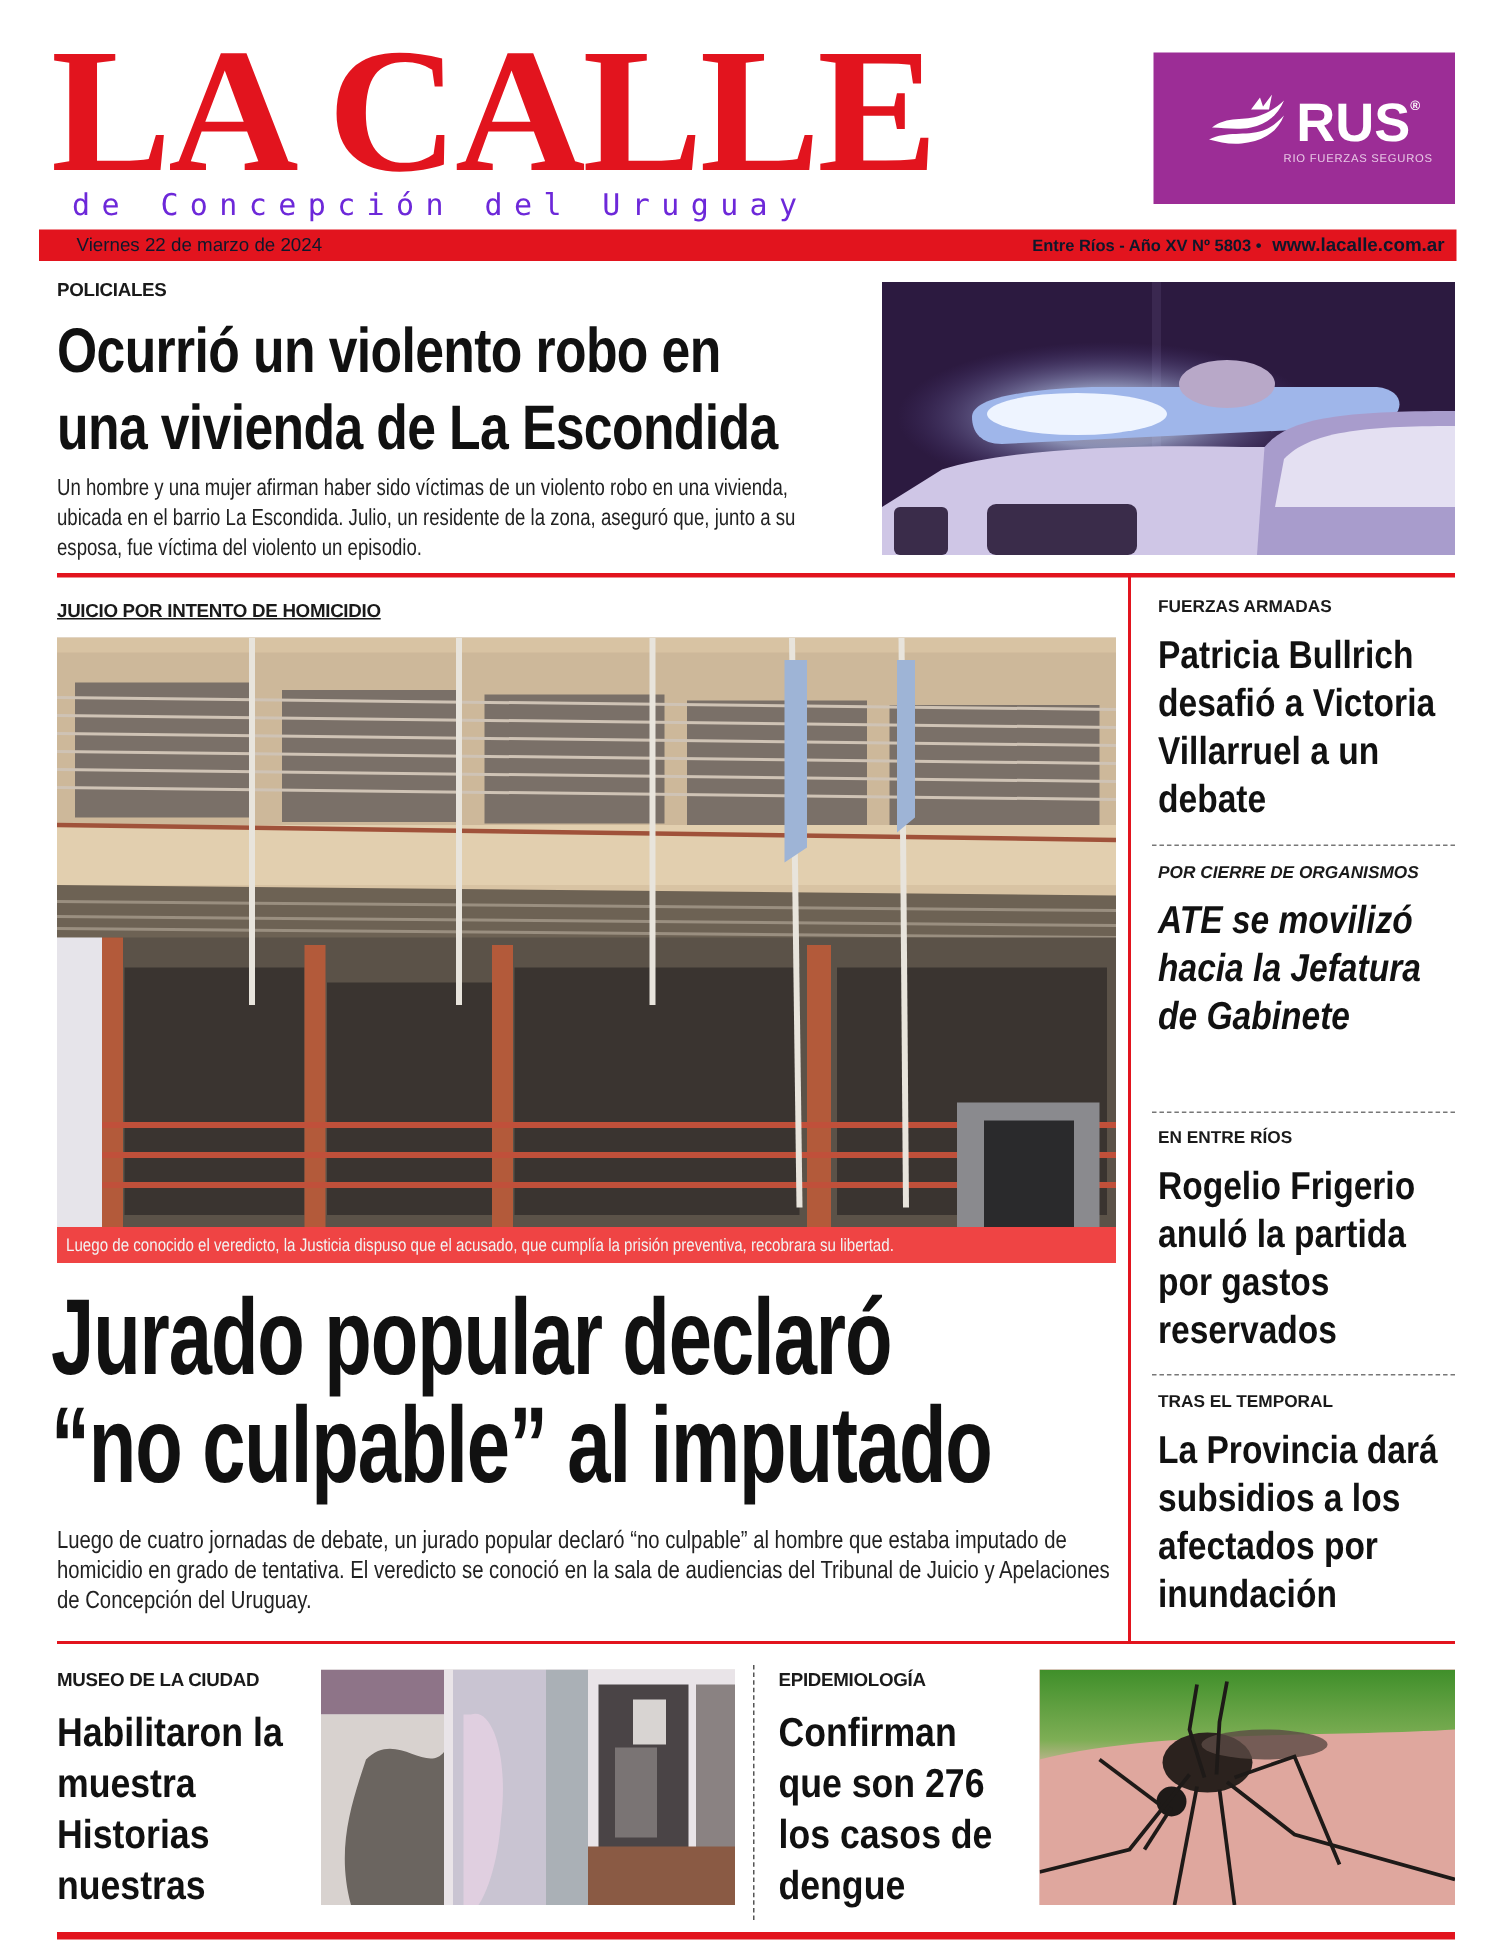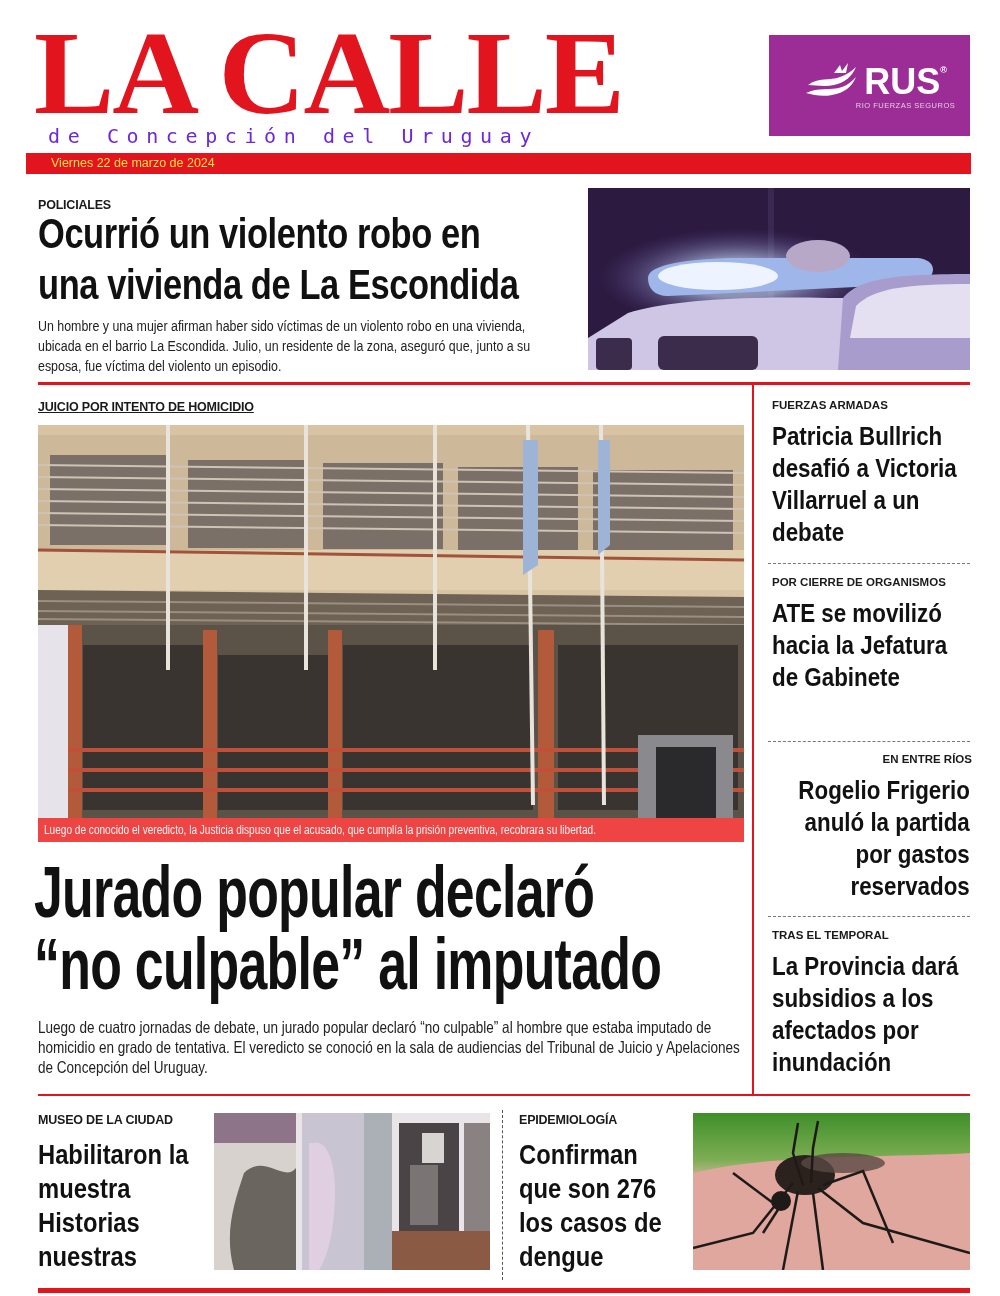--- a/index.html
+++ b/index.html
@@ -28,33 +28,33 @@
     display: flex; align-items: center; justify-content: center; flex-direction: column; padding-left: 12px;
   }
   #ad-row { display: flex; align-items: center; gap: 6px; margin-top: 2px; }
   #ad-wave { width: 54px; height: 38px; }
   #ad-brand { font-family: "Liberation Sans", sans-serif; font-weight: bold; color: #fff; font-size: 36px; line-height: 36px; letter-spacing: 0px; }
   #ad-reg { color: #fff; font-size: 9px; vertical-align: top; position: relative; top: -12px; }
   #ad-tagline { color: #e8c8e6; font-size: 7.5px; letter-spacing: 0.5px; margin-left: 60px; margin-top: 0px; }
 
   #dateline-bar {
     left: 26px; top: 153px; width: 945px; height: 21px;
-    background: #e2141e; color: #fde047; font-size: 12.5px; line-height: 21px;
+    background: #e2141e; color: #0f172a; font-size: 12.5px; line-height: 21px;
   }
   #dateline-date { position: absolute; left: 25px; top: 0; }
   #dateline-right { position: absolute; right: 8px; top: 0; font-size: 11px; font-weight: bold; }
   #dateline-right .url { font-size: 12.5px; margin-left: 4px; }
 
   
   .kicker { font-weight: bold; font-size: 12.5px; line-height: 16px; color: #1a1a1a; text-transform: uppercase; font-family: "Liberation Sans", sans-serif; letter-spacing: -0.2px; }
 
   .condensed { font-family: "Liberation Sans", sans-serif; font-weight: bold; transform-origin: left top; }
 
   
-  #top-kicker { left: 38px; top: 185px; margin-top: 12px; }
+  #top-kicker { left: 38px; top: 185px; }
   #top-headline {
     left: 38px; top: 208px; width: 640px;
     font-size: 42px; line-height: 51px; color: #111;
     transform: scaleX(0.82); letter-spacing: -0.5px;
   }
   #top-body {
     left: 38px; top: 316px; width: 640px;
     font-size: 15.5px; line-height: 20px; color: #222;
     transform: scaleX(0.8); transform-origin: left top;
   }
@@ -125,20 +125,24 @@
       <path d="M2 30 C14 24, 26 28, 38 24 C44 22, 48 18, 52 14 C48 24, 40 30, 28 32 C18 34, 10 32, 2 30 Z" fill="#fff"></path>
       <path d="M30 10 L36 2 L38 8 L44 0 L42 10 Z" fill="#fff"></path>
     </svg>
     <span id="ad-brand"><span>RUS</span><span id="ad-reg">®</span></span>
   </div>
   <div id="ad-tagline">RIO FUERZAS SEGUROS</div>
 </div>
 
 <div id="dateline-bar" class="abs">
   <span id="dateline-date">Viernes 22 de marzo de 2024</span>
+  <span id="dateline-right">
+    <span>Entre Ríos - Año XV Nº 5803 •</span>
+    <span class="url">www.lacalle.com.ar</span>
+  </span>
 </div>
 
 <div id="top-kicker" class="abs kicker">POLICIALES</div>
 <div id="top-headline" class="abs condensed">
   <div>Ocurrió un violento robo en</div>
   <div>una vivienda de La Escondida</div>
 </div>
 <div id="top-body" class="abs">Un hombre y una mujer afirman haber sido víctimas de un violento robo en una vivienda, ubicada en el barrio La Escondida. Julio, un residente de la zona, aseguró que, junto a su esposa, fue víctima del violento un episodio.</div>
 
 <div id="top-photo" class="abs">
@@ -242,27 +246,27 @@
   <div>“no culpable” al imputado</div>
 </div>
 <div id="main-body" class="abs">Luego de cuatro jornadas de debate, un jurado popular declaró “no culpable” al hombre que estaba imputado de homicidio en grado de tentativa. El veredicto se conoció en la sala de audiencias del Tribunal de Juicio y Apelaciones de Concepción del Uruguay.</div>
 
 <div class="side-item" style="top:398px;">
   <div class="side-kicker">FUERZAS ARMADAS</div>
   <div class="side-headline">Patricia Bullrich desafió a Victoria Villarruel a un debate</div>
 </div>
 <div class="dotted" style="top:563px;"></div>
 
-<div class="side-item" style="top:575px;">
+<div class="side-item" style="top:575px;font-style:italic;">
   <div class="side-kicker">POR CIERRE DE ORGANISMOS</div>
   <div class="side-headline">ATE se movilizó hacia la Jefatura de Gabinete</div>
 </div>
 <div class="dotted" style="top:741px;"></div>
 
-<div class="side-item" style="top:752px;text-align:right;">
+<div class="side-item" style="top:752px;">
   <div class="side-kicker">EN ENTRE RÍOS</div>
   <div class="side-headline">Rogelio Frigerio anuló la partida por gastos reservados</div>
 </div>
 <div class="dotted" style="top:916px;"></div>
 
 <div class="side-item" style="top:928px;">
   <div class="side-kicker">TRAS EL TEMPORAL</div>
   <div class="side-headline">La Provincia dará subsidios a los afectados por inundación</div>
 </div>
 

